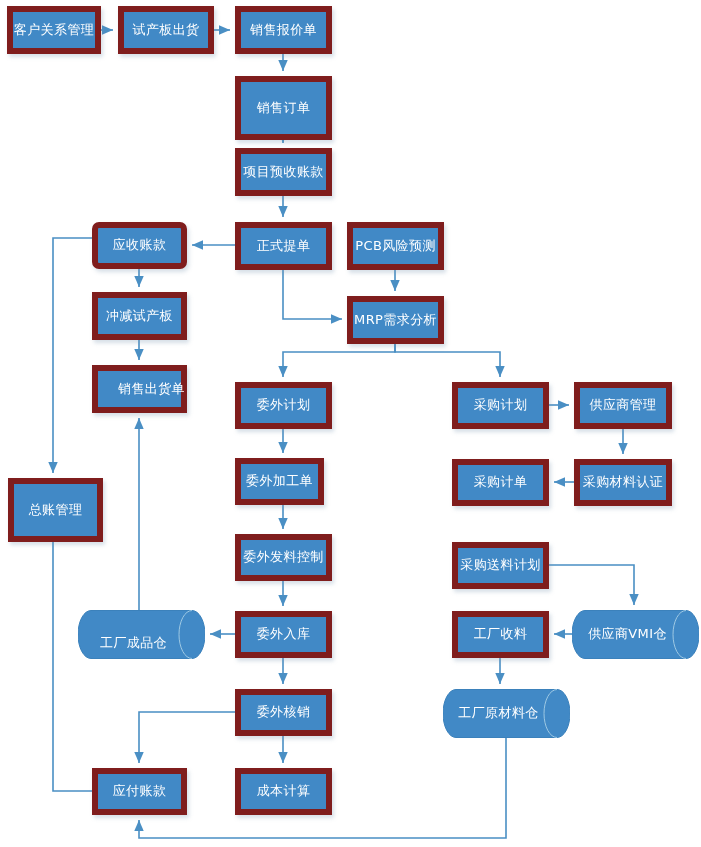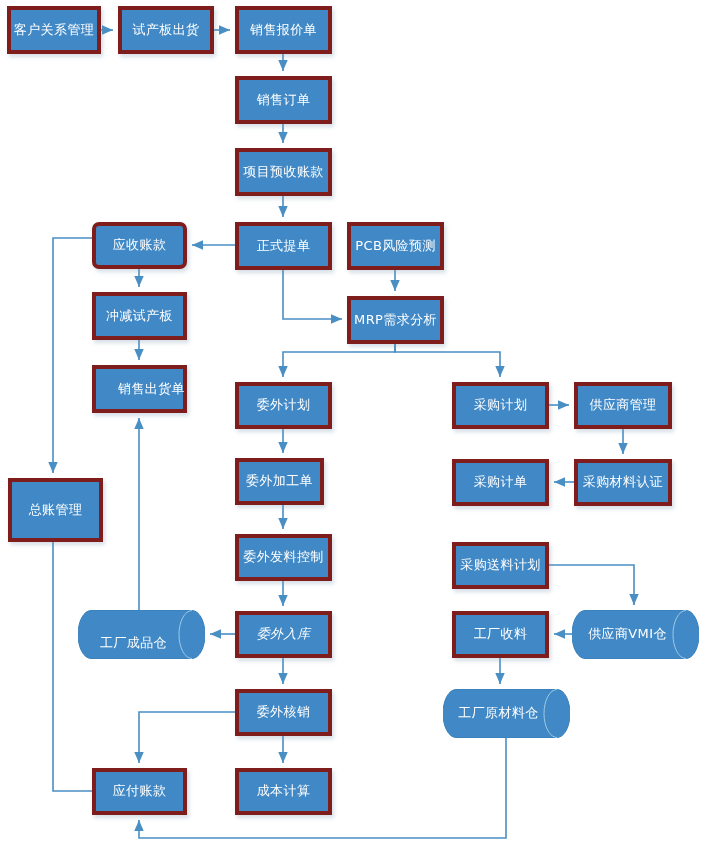--- a/index.html
+++ b/index.html
@@ -32,21 +32,21 @@
     display: flex;
     align-items: center;
     justify-content: center;
     text-align: center;
     color: #ffffff;
     font-size: 13px;
     line-height: 1.15;
     letter-spacing: 0.4px;
     white-space: nowrap;
     background: #4189c6;
-    border: 4px solid #7f1d1d;
+    border: 6px solid #7f1d1d;
     box-shadow: 2px 3px 4px rgba(120,150,175,0.30);
   }
   .node.cylinder {
     background: transparent;
     border: none;
     box-shadow: none;
   }
   .cyl-svg {
     position: absolute;
     left: 0;
@@ -107,21 +107,21 @@
   <div id="node-group">
       <div class="node" style="left: 7px; top: 6px; width: 94px; height: 48px;">
         <span>客户关系管理</span>
       </div>
       <div class="node" style="left: 118px; top: 6px; width: 96px; height: 48px;">
         <span>试产板出货</span>
       </div>
       <div class="node" style="left: 235px; top: 6px; width: 97px; height: 48px;">
         <span>销售报价单</span>
       </div>
-      <div class="node" style="left: 235px; top: 76px; width: 97px; height: 48px;">
+      <div class="node" style="left: 235px; top: 76px; width: 97px; height: 64px;">
         <span>销售订单</span>
       </div>
       <div class="node" style="left: 235px; top: 148px; width: 97px; height: 48px;">
         <span>项目预收账款</span>
       </div>
       <div class="node" style="left: 235px; top: 222px; width: 97px; height: 48px;">
         <span>正式提单</span>
       </div>
       <div class="node" style="left: 347px; top: 222px; width: 97px; height: 48px;">
         <span>PCB风险预测</span>
@@ -143,21 +143,21 @@
       </div>
       <div class="node" style="left: 235px; top: 382px; width: 97px; height: 47px;">
         <span>委外计划</span>
       </div>
       <div class="node" style="left: 235px; top: 458px; width: 89px; height: 47px;">
         <span>委外加工单</span>
       </div>
       <div class="node" style="left: 235px; top: 534px; width: 97px; height: 47px;">
         <span>委外发料控制</span>
       </div>
-      <div class="node" style="left: 235px; top: 611px; width: 97px; height: 47px; font-style: italic;">
+      <div class="node" style="left: 235px; top: 611px; width: 97px; height: 47px;">
         <span>委外入库</span>
       </div>
       <div class="node" style="left: 235px; top: 689px; width: 97px; height: 47px;">
         <span>委外核销</span>
       </div>
       <div class="node" style="left: 235px; top: 768px; width: 97px; height: 47px;">
         <span>成本计算</span>
       </div>
       <div class="node" style="left: 92px; top: 768px; width: 95px; height: 47px;">
         <span>应付账款</span>

